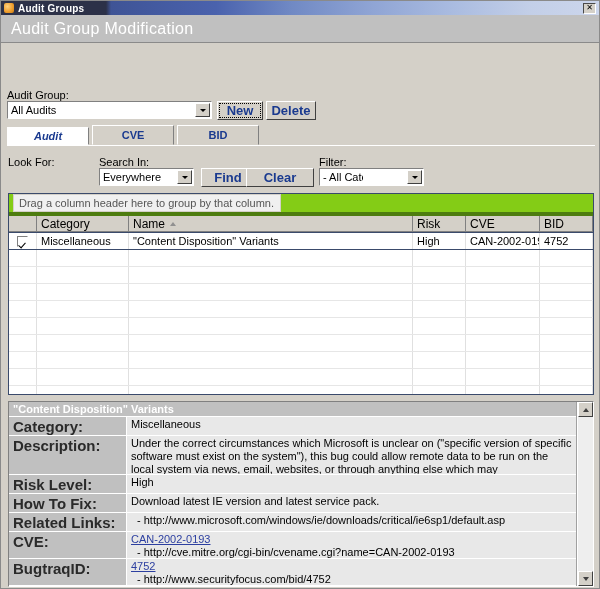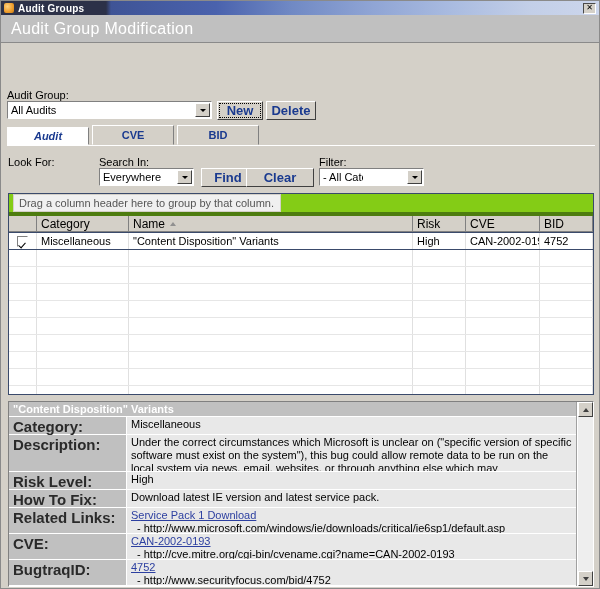--- a/index.html
+++ b/index.html
@@ -533,21 +533,20 @@
         </div>
 
         <div class="drow">
           <div class="dlabel">How To Fix:</div>
           <div class="dvalue">Download latest IE version and latest service pack.</div>
         </div>
 
         <div class="drow">
           <div class="dlabel">Related Links:</div>
           <div class="dvalue">
-            <span class="dlink">Service Pack 1 Download</span>
             <span class="dsub">- http://www.microsoft.com/windows/ie/downloads/critical/ie6sp1/default.asp</span>
           </div>
         </div>
 
         <div class="drow">
           <div class="dlabel">CVE:</div>
           <div class="dvalue">
             <span class="dlink">CAN-2002-0193</span>
             <span class="dsub">- http://cve.mitre.org/cgi-bin/cvename.cgi?name=CAN-2002-0193</span>
           </div>

